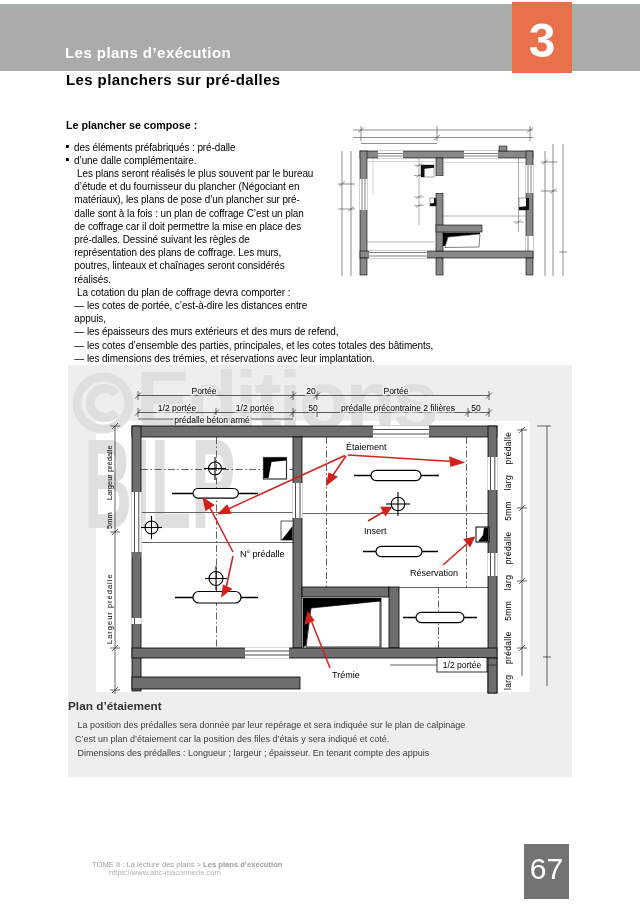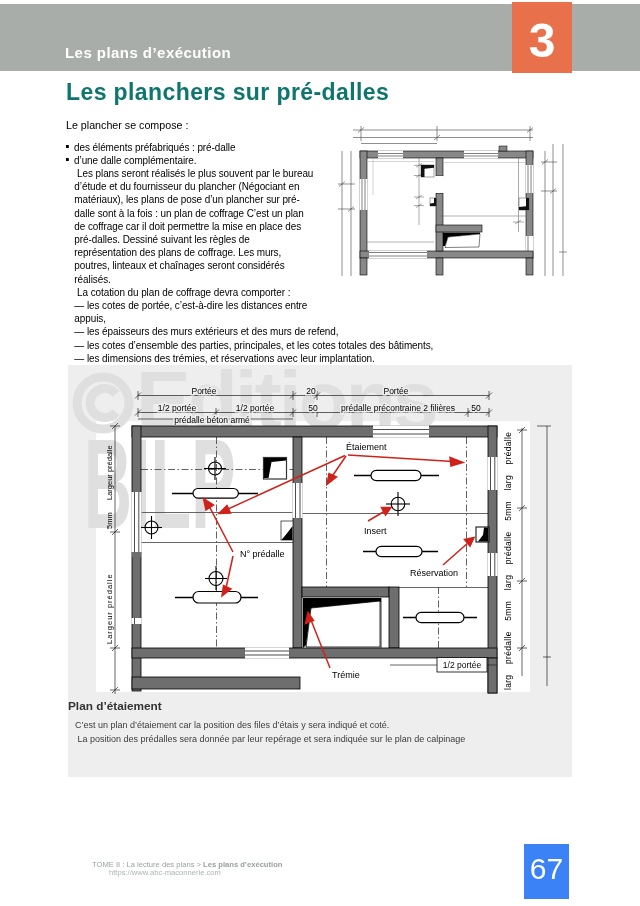--- a/index.html
+++ b/index.html
@@ -9,23 +9,23 @@
 </style>
 </head>
 <body>
 
 <div class="abs" style="left:0;top:4px;width:640px;height:67px;background:#a9ada9;"></div>
 
 <div class="abs" style="left:65px;top:44px;color:#fff;font-size:15px;letter-spacing:0.45px;font-weight:bold;">Les plans d’exécution</div>
 
 <div class="abs" style="left:512px;top:2px;width:60px;height:71px;background:#e8704a;color:#fff;font-size:48px;font-weight:bold;text-align:center;line-height:77px;">3</div>
 
-<div class="abs" style="left:66px;top:79px;color:#0f766e;font-size:23px;letter-spacing:0.4px;font-weight:bold;">Les planchers sur pré-dalles</div>
-
-<div class="abs" style="left:66px;top:119px;color:#000;font-size:10.7px;font-weight:normal;">Le plancher se compose&nbsp;:</div>
+<div class="abs" style="left:66px;top:71px;color:#000000;font-size:15px;letter-spacing:0.4px;font-weight:bold;">Les planchers sur pré-dalles</div>
+
+<div class="abs" style="left:66px;top:119px;color:#000;font-size:10.7px;font-weight:bold;">Le plancher se compose&nbsp;:</div>
 
 <div class="abs" style="left:66px;top:140.5px;font-size:10.7px;letter-spacing:-0.08px;line-height:13.2px;color:#000;white-space:nowrap;transform:scaleX(0.93);transform-origin:0 0;">
 <div><span style="display:inline-block;width:3.2px;height:3.2px;background:#000;vertical-align:2.6px;margin-right:5.5px;"></span>des éléments préfabriqués&nbsp;: pré-dalle</div>
 <div><span style="display:inline-block;width:3.2px;height:3.2px;background:#000;vertical-align:2.6px;margin-right:5.5px;"></span>d’une dalle complémentaire.</div>
 <div style="padding-left:9px;">&nbsp;Les plans seront réalisés le plus souvent par le bureau</div>
 <div style="padding-left:9px;">d’étude et du fournisseur du plancher (Négociant en</div>
 <div style="padding-left:9px;">matériaux), les plans de pose d’un plancher sur pré-</div>
 <div style="padding-left:9px;">dalle sont à la fois&nbsp;: un plan de coffrage C’est un plan</div>
 <div style="padding-left:9px;">de coffrage car il doit permettre la mise en place des</div>
 <div style="padding-left:9px;">pré-dalles. Dessiné suivant les règles de</div>
@@ -450,22 +450,23 @@
 <text x="364" y="534">Insert</text>
 <text x="240" y="557">N° prédalle</text>
 <text x="410" y="576">Réservation</text>
 <text x="332" y="678">Trémie</text>
 </g>
 </svg>
 
 <div class="abs" style="left:68px;top:699px;width:504px;text-align:left;font-size:11.8px;font-weight:bold;color:#333;">Plan d’étaiement</div>
 
 <div class="abs" style="left:75px;top:719px;font-size:9px;line-height:13.8px;color:#3c3c3c;white-space:nowrap;">
+<div>&nbsp;La position des prédalles sera donnée par leur repérage et sera indiquée sur le plan de calpinage</div>
 <div>C’est un plan d’étaiement car la position des files d’étais y sera indiqué et coté.</div>
-<div>&nbsp;La position des prédalles sera donnée par leur repérage et sera indiquée sur le plan de calpinage</div>
+<div>&nbsp;Dimensions des prédalles&nbsp;: Longueur&nbsp;; largeur&nbsp;; épaisseur. En tenant compte des appuis</div>
 </div>
 
 <div class="abs" style="left:76px;top:861px;font-size:7.6px;line-height:8.2px;color:#9aa0a0;margin-left:16px;">
 <div>TOME II&nbsp;: La lecture des plans &gt; <b>Les plans d’exécution</b></div>
 <div style="color:#aeb4b4;padding-left:17px;">https://www.abc-maconnerie.com</div>
 </div>
 
-<div class="abs" style="left:524px;top:844px;width:45px;height:55px;background:#3b82f6;color:#fff;font-size:30px;text-align:center;line-height:49px;">67</div>
+<div class="abs" style="left:524px;top:844px;width:45px;height:55px;background:#737373;color:#fff;font-size:30px;text-align:center;line-height:49px;">67</div>
 
 </body></html>

